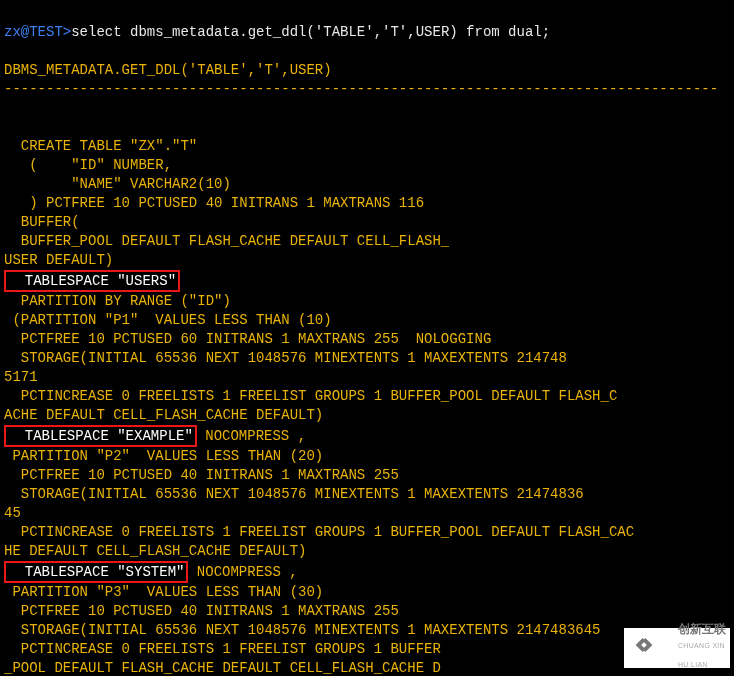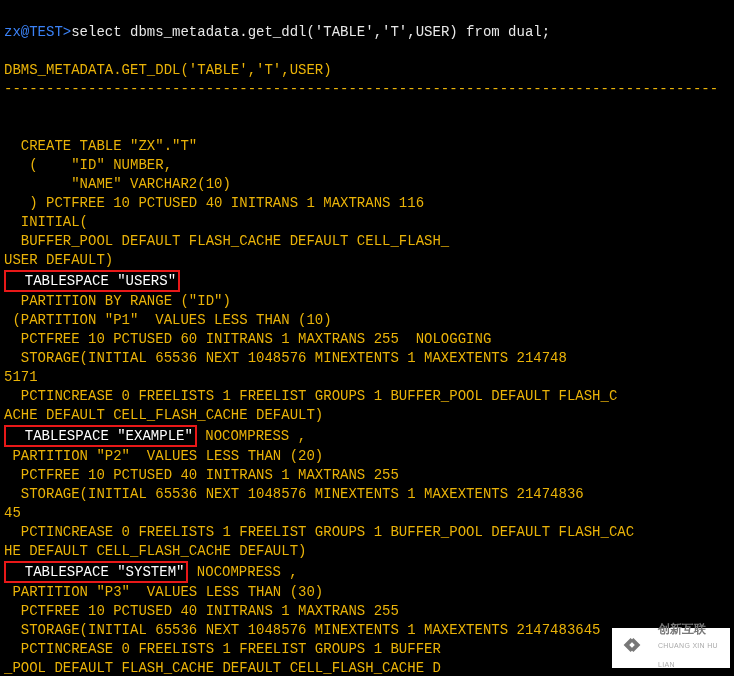--- a/index.html
+++ b/index.html
@@ -24,29 +24,29 @@
     .highlight-box {
       border: 2px solid #e81818;
       padding: 0 2px;
       display: inline-block;
       line-height: 18px;
     }
     .watermark {
       position: absolute;
       right: 4px;
       bottom: 8px;
-      width: 118px;
+      width: 106px;
       height: 40px;
       background: #ffffff;
       color: #000000;
       display: flex;
       align-items: center;
       justify-content: flex-start;
       padding-left: 6px;
-      gap: 12px;
+      gap: 20px;
     }
     .watermark svg { width: 28px; height: 28px; }
     .watermark-text {
       font-family: "Microsoft YaHei", sans-serif;
       font-size: 12px;
       line-height: 14px;
       font-weight: 600;
       color: #777777;
     }
     .watermark-sub {
@@ -63,21 +63,21 @@
 <span><span class="prompt-user">zx@TEST&gt;</span><span class="cmd">select dbms_metadata.get_ddl('TABLE','T',USER) from dual;</span></span>
 
 <span class="blank">DBMS_METADATA.GET_DDL('TABLE','T',USER)</span>
 <span class="blank">-------------------------------------------------------------------------------------</span>
 
 
 <span class="blank">  CREATE TABLE "ZX"."T"</span>
 <span class="blank">   (    "ID" NUMBER,</span>
 <span class="blank">        "NAME" VARCHAR2(10)</span>
 <span class="blank">   ) PCTFREE 10 PCTUSED 40 INITRANS 1 MAXTRANS 116</span>
-<span class="blank">  INITIAL(</span>
+<span class="blank">  BUFFER(</span>
 <span class="blank">  BUFFER_POOL DEFAULT FLASH_CACHE DEFAULT CELL_FLASH_</span>
 <span class="blank">USER DEFAULT)</span>
 <span class="highlight-box">  TABLESPACE "USERS"</span>
 <span class="blank">  PARTITION BY RANGE ("ID")</span>
 <span class="blank"> (PARTITION "P1"  VALUES LESS THAN (10)</span>
 <span class="blank">  PCTFREE 10 PCTUSED 60 INITRANS 1 MAXTRANS 255  NOLOGGING</span>
 <span class="blank">  STORAGE(INITIAL 65536 NEXT 1048576 MINEXTENTS 1 MAXEXTENTS 214748</span>
 <span class="blank">5171</span>
 <span class="blank">  PCTINCREASE 0 FREELISTS 1 FREELIST GROUPS 1 BUFFER_POOL DEFAULT FLASH_C</span>
 <span class="blank">ACHE DEFAULT CELL_FLASH_CACHE DEFAULT)</span>

